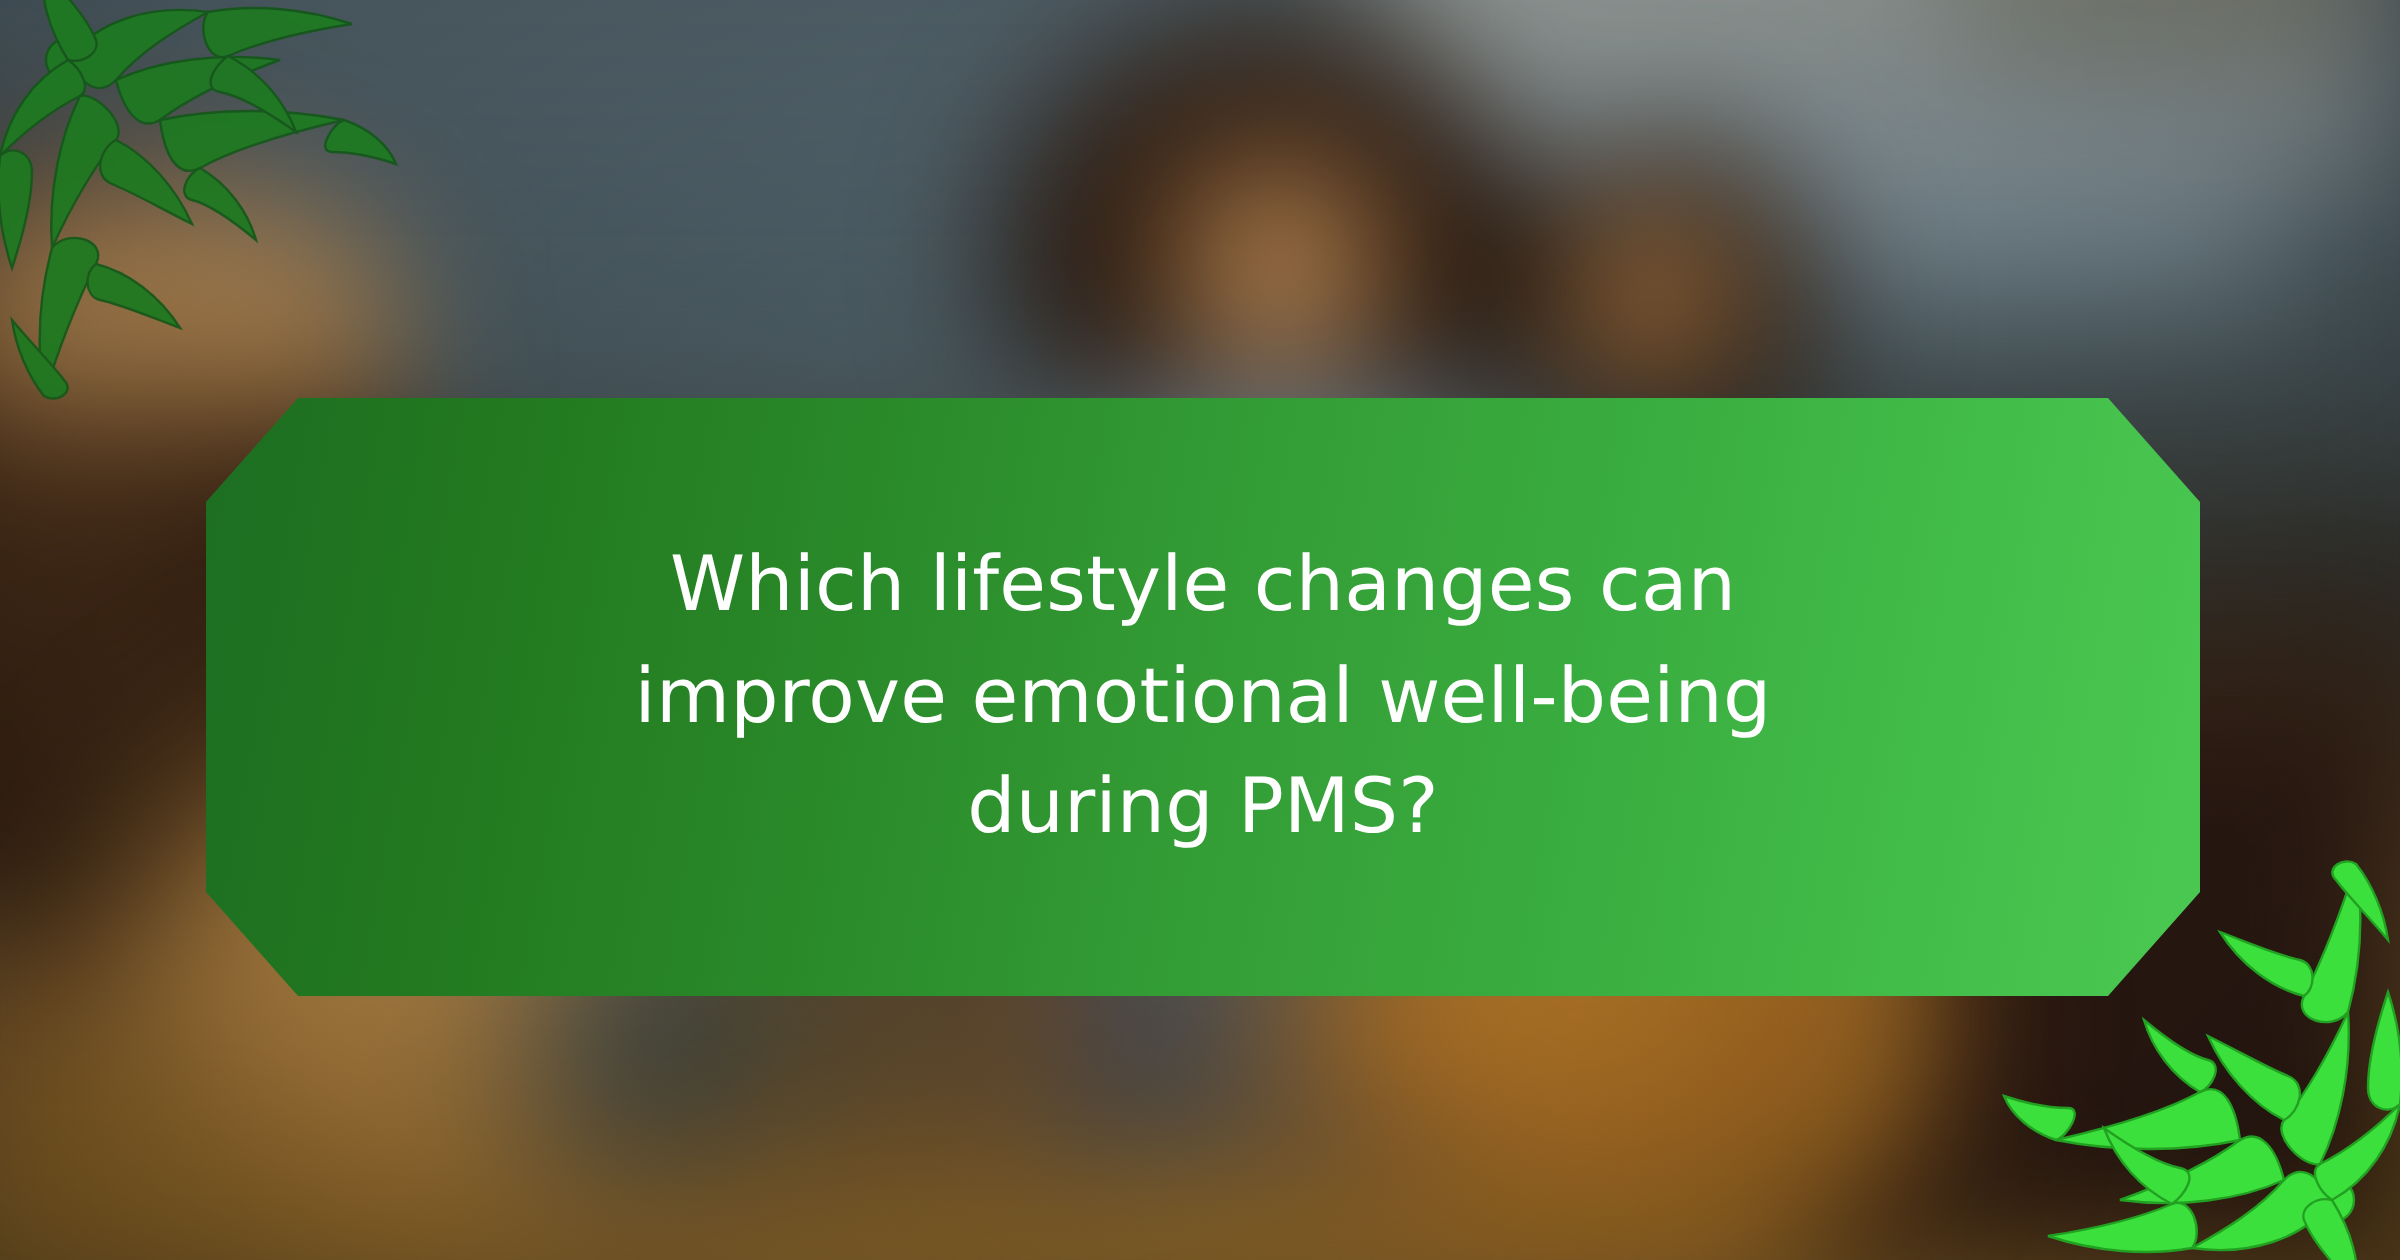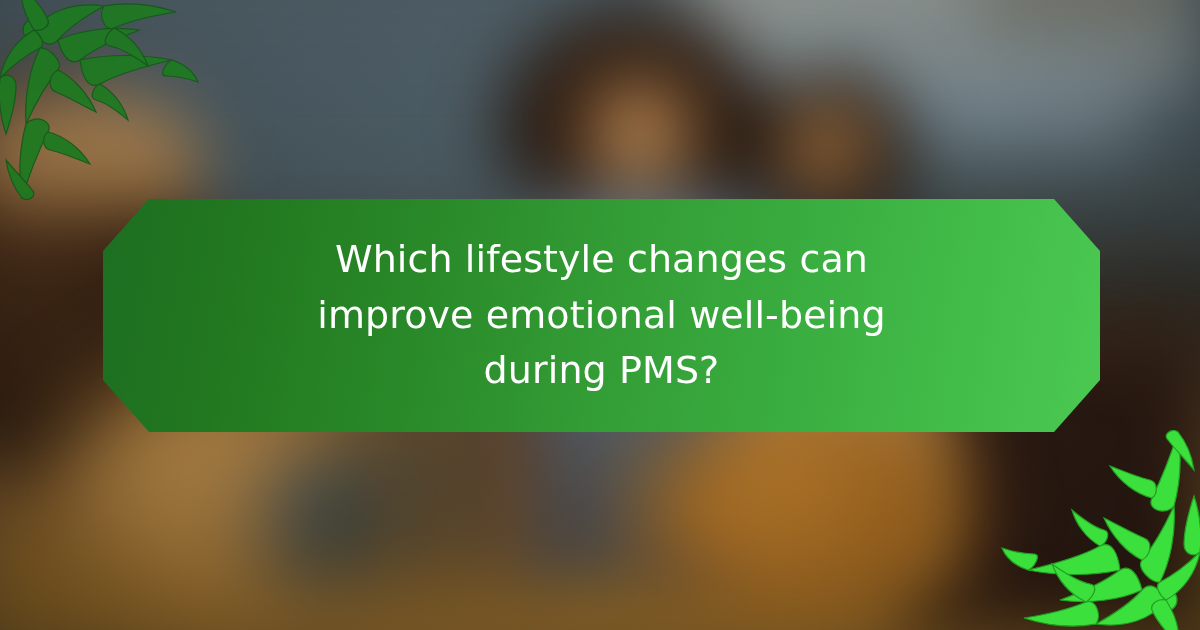--- a/index.html
+++ b/index.html
@@ -218,21 +218,21 @@
   }
   .ornament-tl { left: 0; top: 0; opacity: 0.92; }
   .ornament-br { right: 0; bottom: 0; transform: rotate(180deg); }
 
   
   .banner {
     position: absolute;
     left: 103px;
     top: 199px;
     width: 997px;
-    height: 233px;
+    height: 299px;
     background: linear-gradient(100deg,
       #1d6e22 0%,
       #22781f 14%,
       #2a8b2a 34%,
       #339c35 50%,
       #3aae40 70%,
       #43bd4a 86%,
       #4ac952 100%);
     -webkit-clip-path: polygon(
       46px 0px, calc(100% - 46px) 0px,

